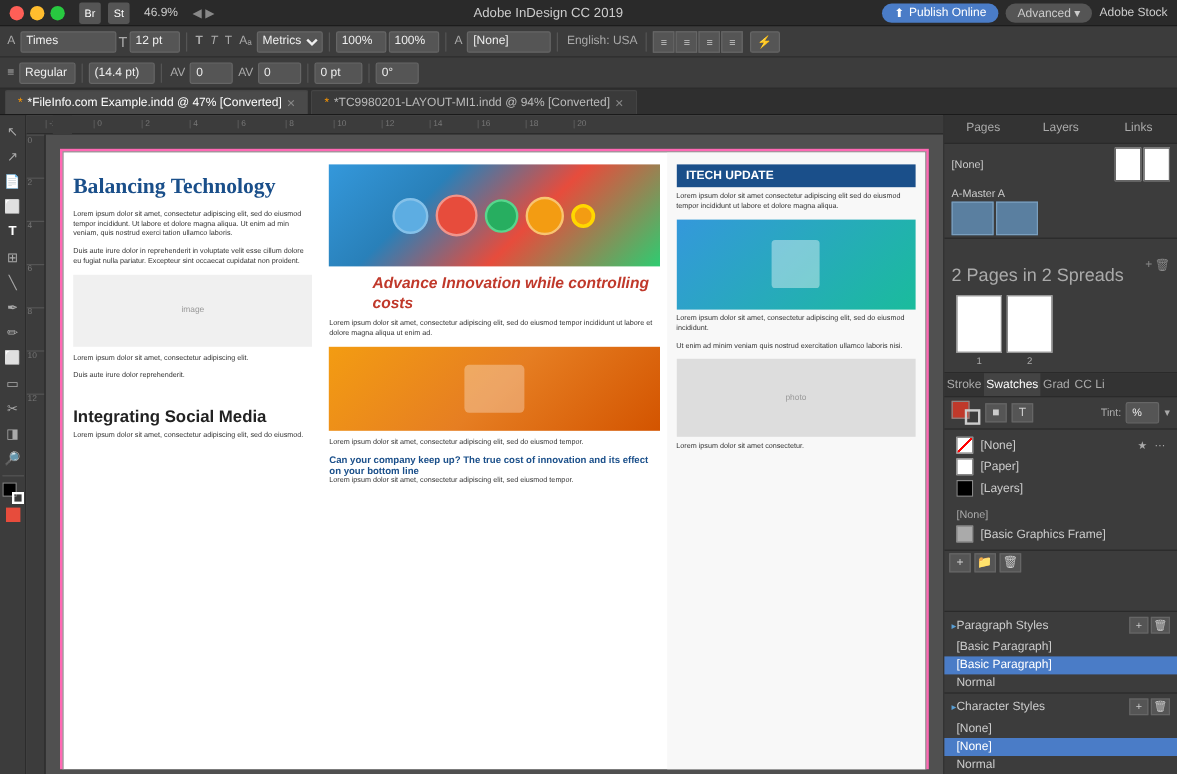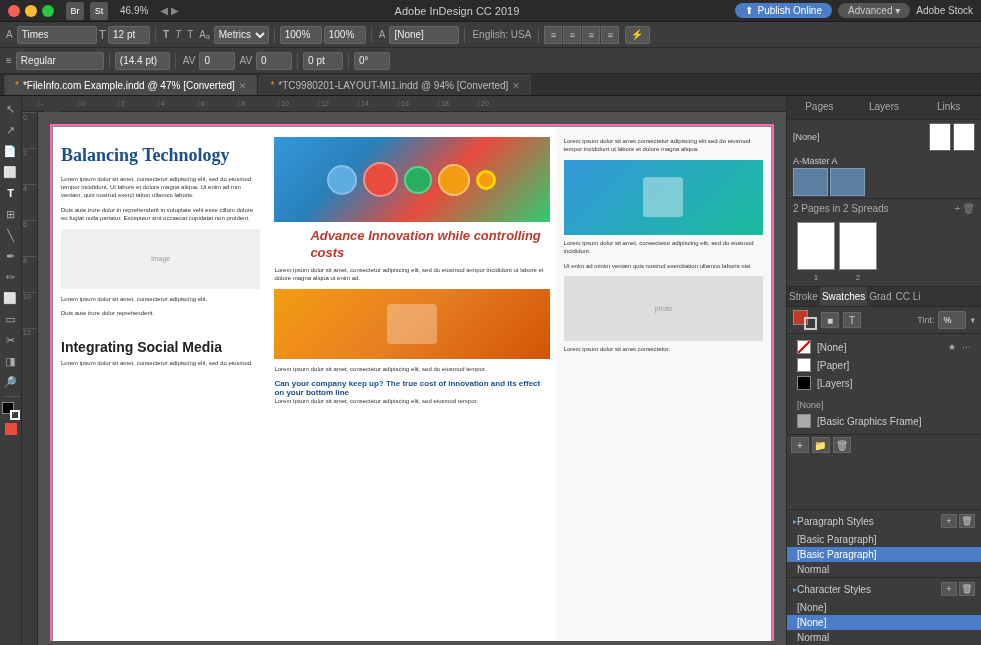--- a/index.html
+++ b/index.html
@@ -351,21 +351,21 @@
     <div class="align-btn">≡</div>
     <div class="align-btn">≡</div>
     <div class="align-btn">≡</div>
     <div class="align-btn">≡</div>
   </div>
   <button class="tb-btn" style="margin-left:4px;">⚡</button>
 </div>
 
 <div class="toolbar2">
   <span class="tb-label">≡</span>
-  <input class="tb-input" style="width: 88px;" value="Regular" readonly="">
+  <input class="tb-input" style="width: 47px;" value="Regular" readonly="">
   <div class="tb-separator"></div>
   <input class="tb-input" style="width: 55px;" value="(14.4 pt)" readonly="">
   <div class="tb-separator"></div>
   <span class="tb-label">AV</span>
   <input class="tb-input" style="width: 36px;" value="0" readonly="">
   <span class="tb-label">AV</span>
   <input class="tb-input" style="width: 36px;" value="0" readonly="">
   <div class="tb-separator"></div>
   <input class="tb-input" style="width: 40px;" value="0 pt" readonly="">
   <div class="tb-separator"></div>
@@ -474,20 +474,21 @@
             <p class="body-text">Lorem ipsum dolor sit amet, consectetur adipiscing elit, sed do eiusmod tempor incididunt ut labore et dolore magna aliqua ut enim ad.</p>
             <div style="height:70px;background:linear-gradient(135deg,#f39c12,#e67e22,#d35400);margin:6px 0;display:flex;align-items:center;justify-content:center;" class="img-placeholder">
               <div style="width:50px;height:40px;background:rgba(255,255,255,0.3);border-radius:4px;"></div>
             </div>
             <p class="body-text">Lorem ipsum dolor sit amet, consectetur adipiscing elit, sed do eiusmod tempor.</p>
             <div style="color:#1a4f8a;font-size:8px;font-weight:bold;margin-top:6px;">Can your company keep up? The true cost of innovation and its effect on your bottom line</div>
             <p class="body-text">Lorem ipsum dolor sit amet, consectetur adipiscing elit, sed eiusmod tempor.</p>
           </div>
 
           <div style="width:30%;padding:10px 8px;overflow:hidden;background:#f8f8f8;">
+            <div class="itech-header">ITECH UPDATE</div>
             <p class="body-text">Lorem ipsum dolor sit amet consectetur adipiscing elit sed do eiusmod tempor incididunt ut labore et dolore magna aliqua.</p>
             <div style="height:75px;background:linear-gradient(135deg,#3498db,#1abc9c);margin:4px 0;display:flex;align-items:center;justify-content:center;" class="img-placeholder">
               <div style="width:40px;height:40px;background:rgba(255,255,255,0.4);border-radius:3px;"></div>
             </div>
             <p class="body-text">Lorem ipsum dolor sit amet, consectetur adipiscing elit, sed do eiusmod incididunt.</p>
             <p class="body-text">Ut enim ad minim veniam quis nostrud exercitation ullamco laboris nisi.</p>
             <div style="height:65px;background:#ddd;margin:4px 0;" class="img-placeholder">
               <span style="font-size:7px;color:#999;">photo</span>
             </div>
             <p class="body-text">Lorem ipsum dolor sit amet consectetur.</p>
@@ -521,21 +522,21 @@
         </div>
       </div>
       <div style="padding:2px 6px;font-size:9px;color:#ccc;">
         <span>A-Master A</span>
         <div style="display:flex;gap:2px;margin-top:2px;">
           <div style="width:35px;height:28px;background:#5a7fa0;border:1px solid #7a9fbe;"></div>
           <div style="width:35px;height:28px;background:#5a7fa0;border:1px solid #7a9fbe;"></div>
         </div>
       </div>
       <div style="display:flex;align-items:center;justify-content:space-between;padding:4px 6px;border-top:1px solid #2a2a2a;">
-        <span style="font-size:10px;color:#aaa;">2 Pages in 2 Spreads</span>
+        <span style="font-size:15px;color:#aaa;margin-top:18px;">2 Pages in 2 Spreads</span>
         <div style="display:flex;gap:2px;">
           <span style="font-size:10px;color:#888;cursor:pointer;">+</span>
           <span style="font-size:10px;color:#888;cursor:pointer;">🗑</span>
         </div>
       </div>
       <div style="display:flex;gap:4px;padding:4px 10px;">
         <div style="text-align:center;">
           <div style="width:38px;height:48px;background:#fff;border:1px solid #888;"></div>
           <span style="font-size:8px;color:#aaa;">1</span>
         </div>

